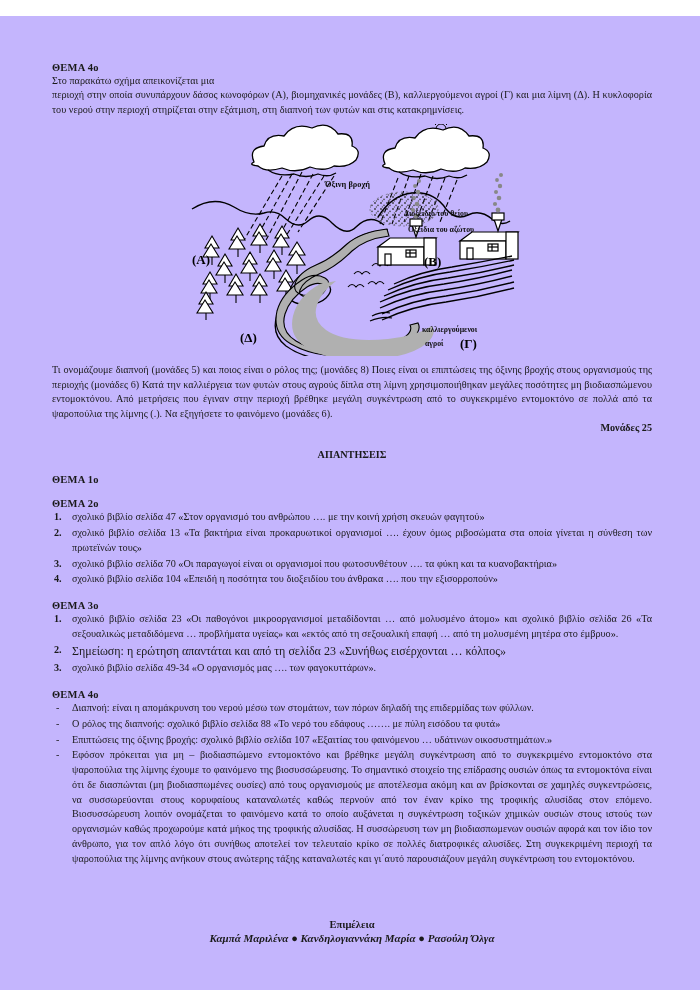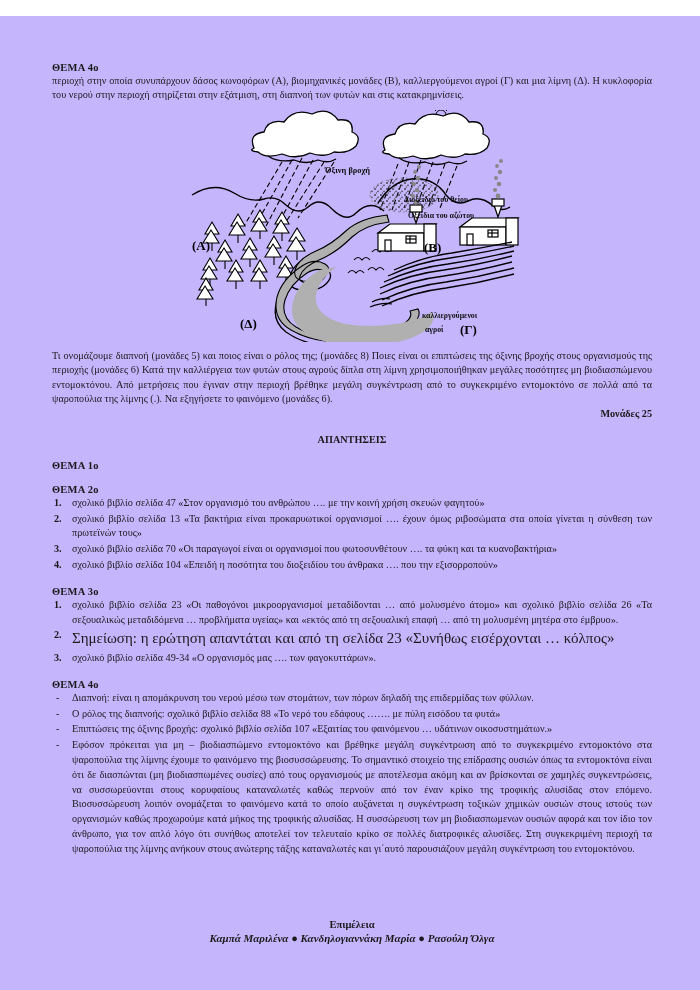--- a/index.html
+++ b/index.html
@@ -78,21 +78,21 @@
     font-size: 10.2px;
   }
   ul.ans > li > .marker {
     position: absolute;
     left: 4px;
     top: 0;
     font-size: 10.2px;
   }
   .note-line {
     display: block;
-    font-size: 15px;
+    font-size: 12px;
     line-height: 1.45;
   }
 
   
   .inline-answers {
     font-size: 10.4px;
   }
   .inline-answers .num { font-weight: bold; }
 
   
@@ -133,20 +133,21 @@
     font-weight: bold;
   }
 </style>
 </head>
 <body>
 
 <div class="page">
   <div class="content">
 
     <div class="heading">ΘΕΜΑ 4ο</div>
+    <div class="para-narrow">Στο παρακάτω σχήμα απεικονίζεται μια</div>
     <div class="para">περιοχή στην οποία συνυπάρχουν δάσος κωνοφόρων (Α), βιομηχανικές μονάδες (Β), καλλιεργούμενοι αγροί (Γ) και μια λίμνη (Δ). Η κυκλοφορία του νερού στην περιοχή στηρίζεται στην εξάτμιση, στη διαπνοή των φυτών και στις κατακρημνίσεις.</div>
 
     <div class="spacer-sm"></div>
 
     <div class="figure-wrap">
       <div class="figure">
         <svg width="340" height="232" viewBox="0 0 340 232" xmlns="http://www.w3.org/2000/svg">
           <defs>
             <pattern id="speck" width="6" height="6" patternUnits="userSpaceOnUse">
               <circle cx="1" cy="1" r="0.9" fill="#333"></circle>

